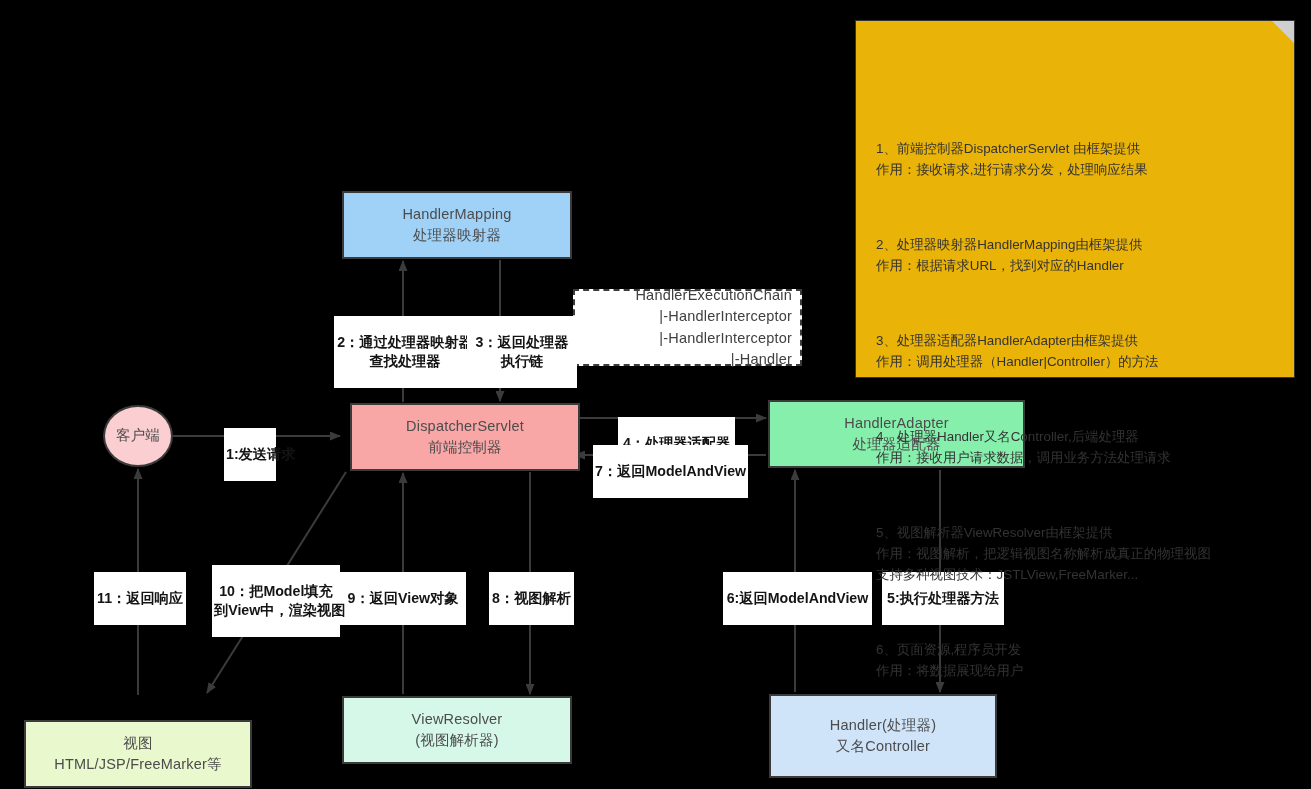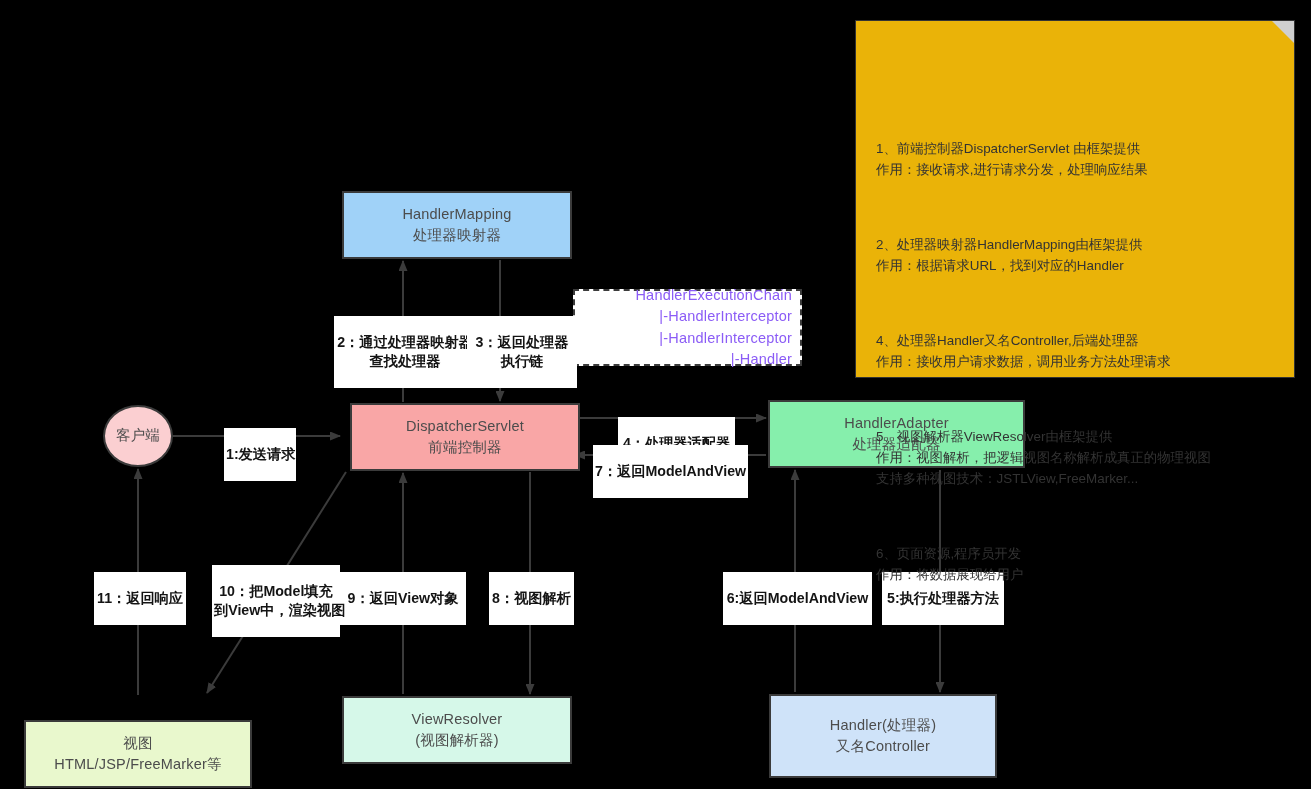--- a/index.html
+++ b/index.html
@@ -37,21 +37,21 @@
     line-height: 1.45;
     letter-spacing: .2px;
   }
   .node .ln { white-space: nowrap; }
   .node.circle {
     border-radius: 50%;
   }
   .node.dashed {
     border: 2px dashed #3b3b3b;
     background: #ffffff;
-    color: #8b5cf6;
+    color: #404040;
     align-items: flex-end;
     padding-right: 8px;
     font-size: 14.5px;
   }
   .node.dashed .ln { text-align: right; }
   .edge-label {
     position: absolute;
     background: #ffffff;
     color: #141414;
     font-weight: bold;
@@ -156,21 +156,21 @@
   <div class="node" style="left:342px; top:696px; width:230px; height:68px; background:#d6f8e9;">
     <span class="ln">ViewResolver</span>
     <span class="ln">(视图解析器)</span>
   </div>
 
   <div class="node" style="left:769px; top:694px; width:228px; height:84px; background:#cfe3f9;">
     <span class="ln">Handler(处理器)</span>
     <span class="ln">又名Controller</span>
   </div>
 
-  <div class="edge-label" style="left:224px; top:428px; width:72px;">
+  <div class="edge-label" style="left:224px; top:428px; width:52px;">
     <span class="ln">1:发送请求</span>
   </div>
   <div class="edge-label" style="left:334px; top:316px; width:142px;">
     <span class="ln">2：通过处理器映射器</span>
     <span class="ln">查找处理器</span>
   </div>
   <div class="edge-label" style="left:467px; top:316px; width:110px;">
     <span class="ln">3：返回处理器</span>
     <span class="ln">执行链</span>
   </div>
@@ -200,20 +200,22 @@
     <span class="ln">11：返回响应</span>
   </div>
 
   <div class="note" style="left:855px; top:20px; width:440px; height:358px;">
     <span class="fold"></span>
     <div class="body">
       <p class="para">1、前端控制器DispatcherServlet 由框架提供
 作用：接收请求,进行请求分发，处理响应结果</p>
       <p class="para">2、处理器映射器HandlerMapping由框架提供
 作用：根据请求URL，找到对应的Handler</p>
+      <p class="para">3、处理器适配器HandlerAdapter由框架提供
+作用：调用处理器（Handler|Controller）的方法</p>
       <p class="para">4、处理器Handler又名Controller,后端处理器
 作用：接收用户请求数据，调用业务方法处理请求</p>
       <p class="para">5、视图解析器ViewResolver由框架提供
 作用：视图解析，把逻辑视图名称解析成真正的物理视图
 支持多种视图技术：JSTLView,FreeMarker...</p>
       <p class="para">6、页面资源,程序员开发
 作用：将数据展现给用户</p>
     </div>
   </div>
 

